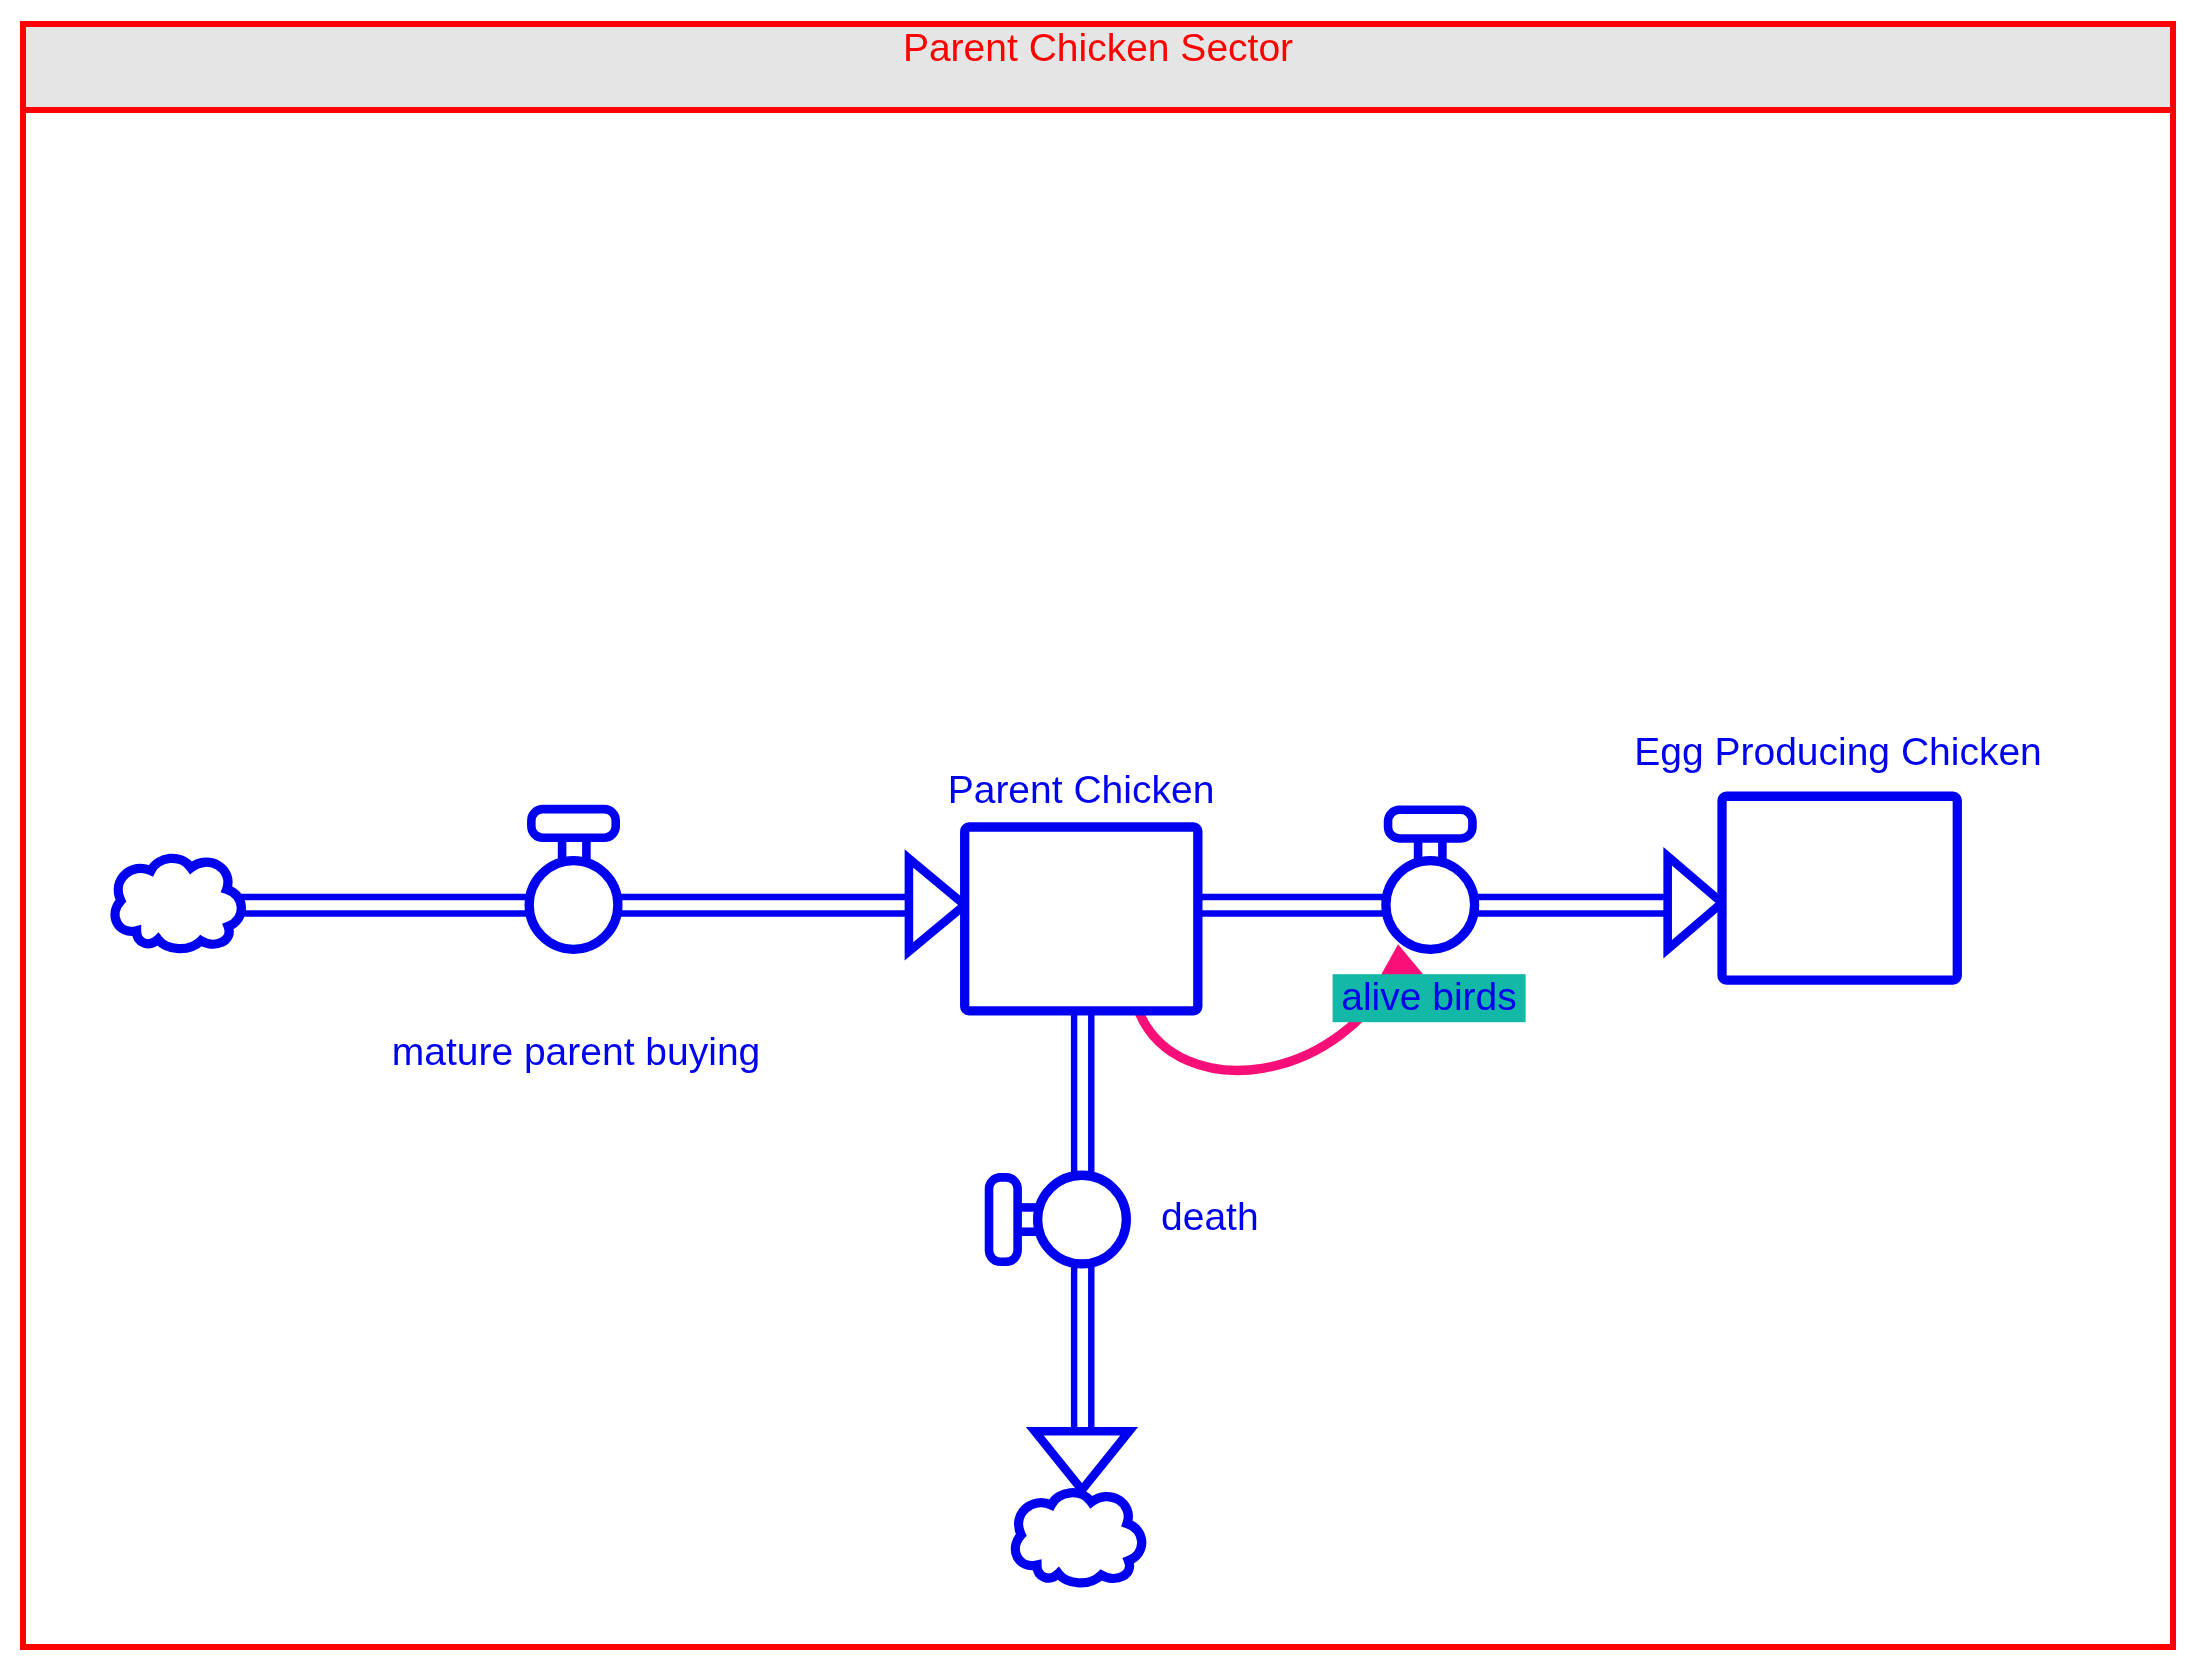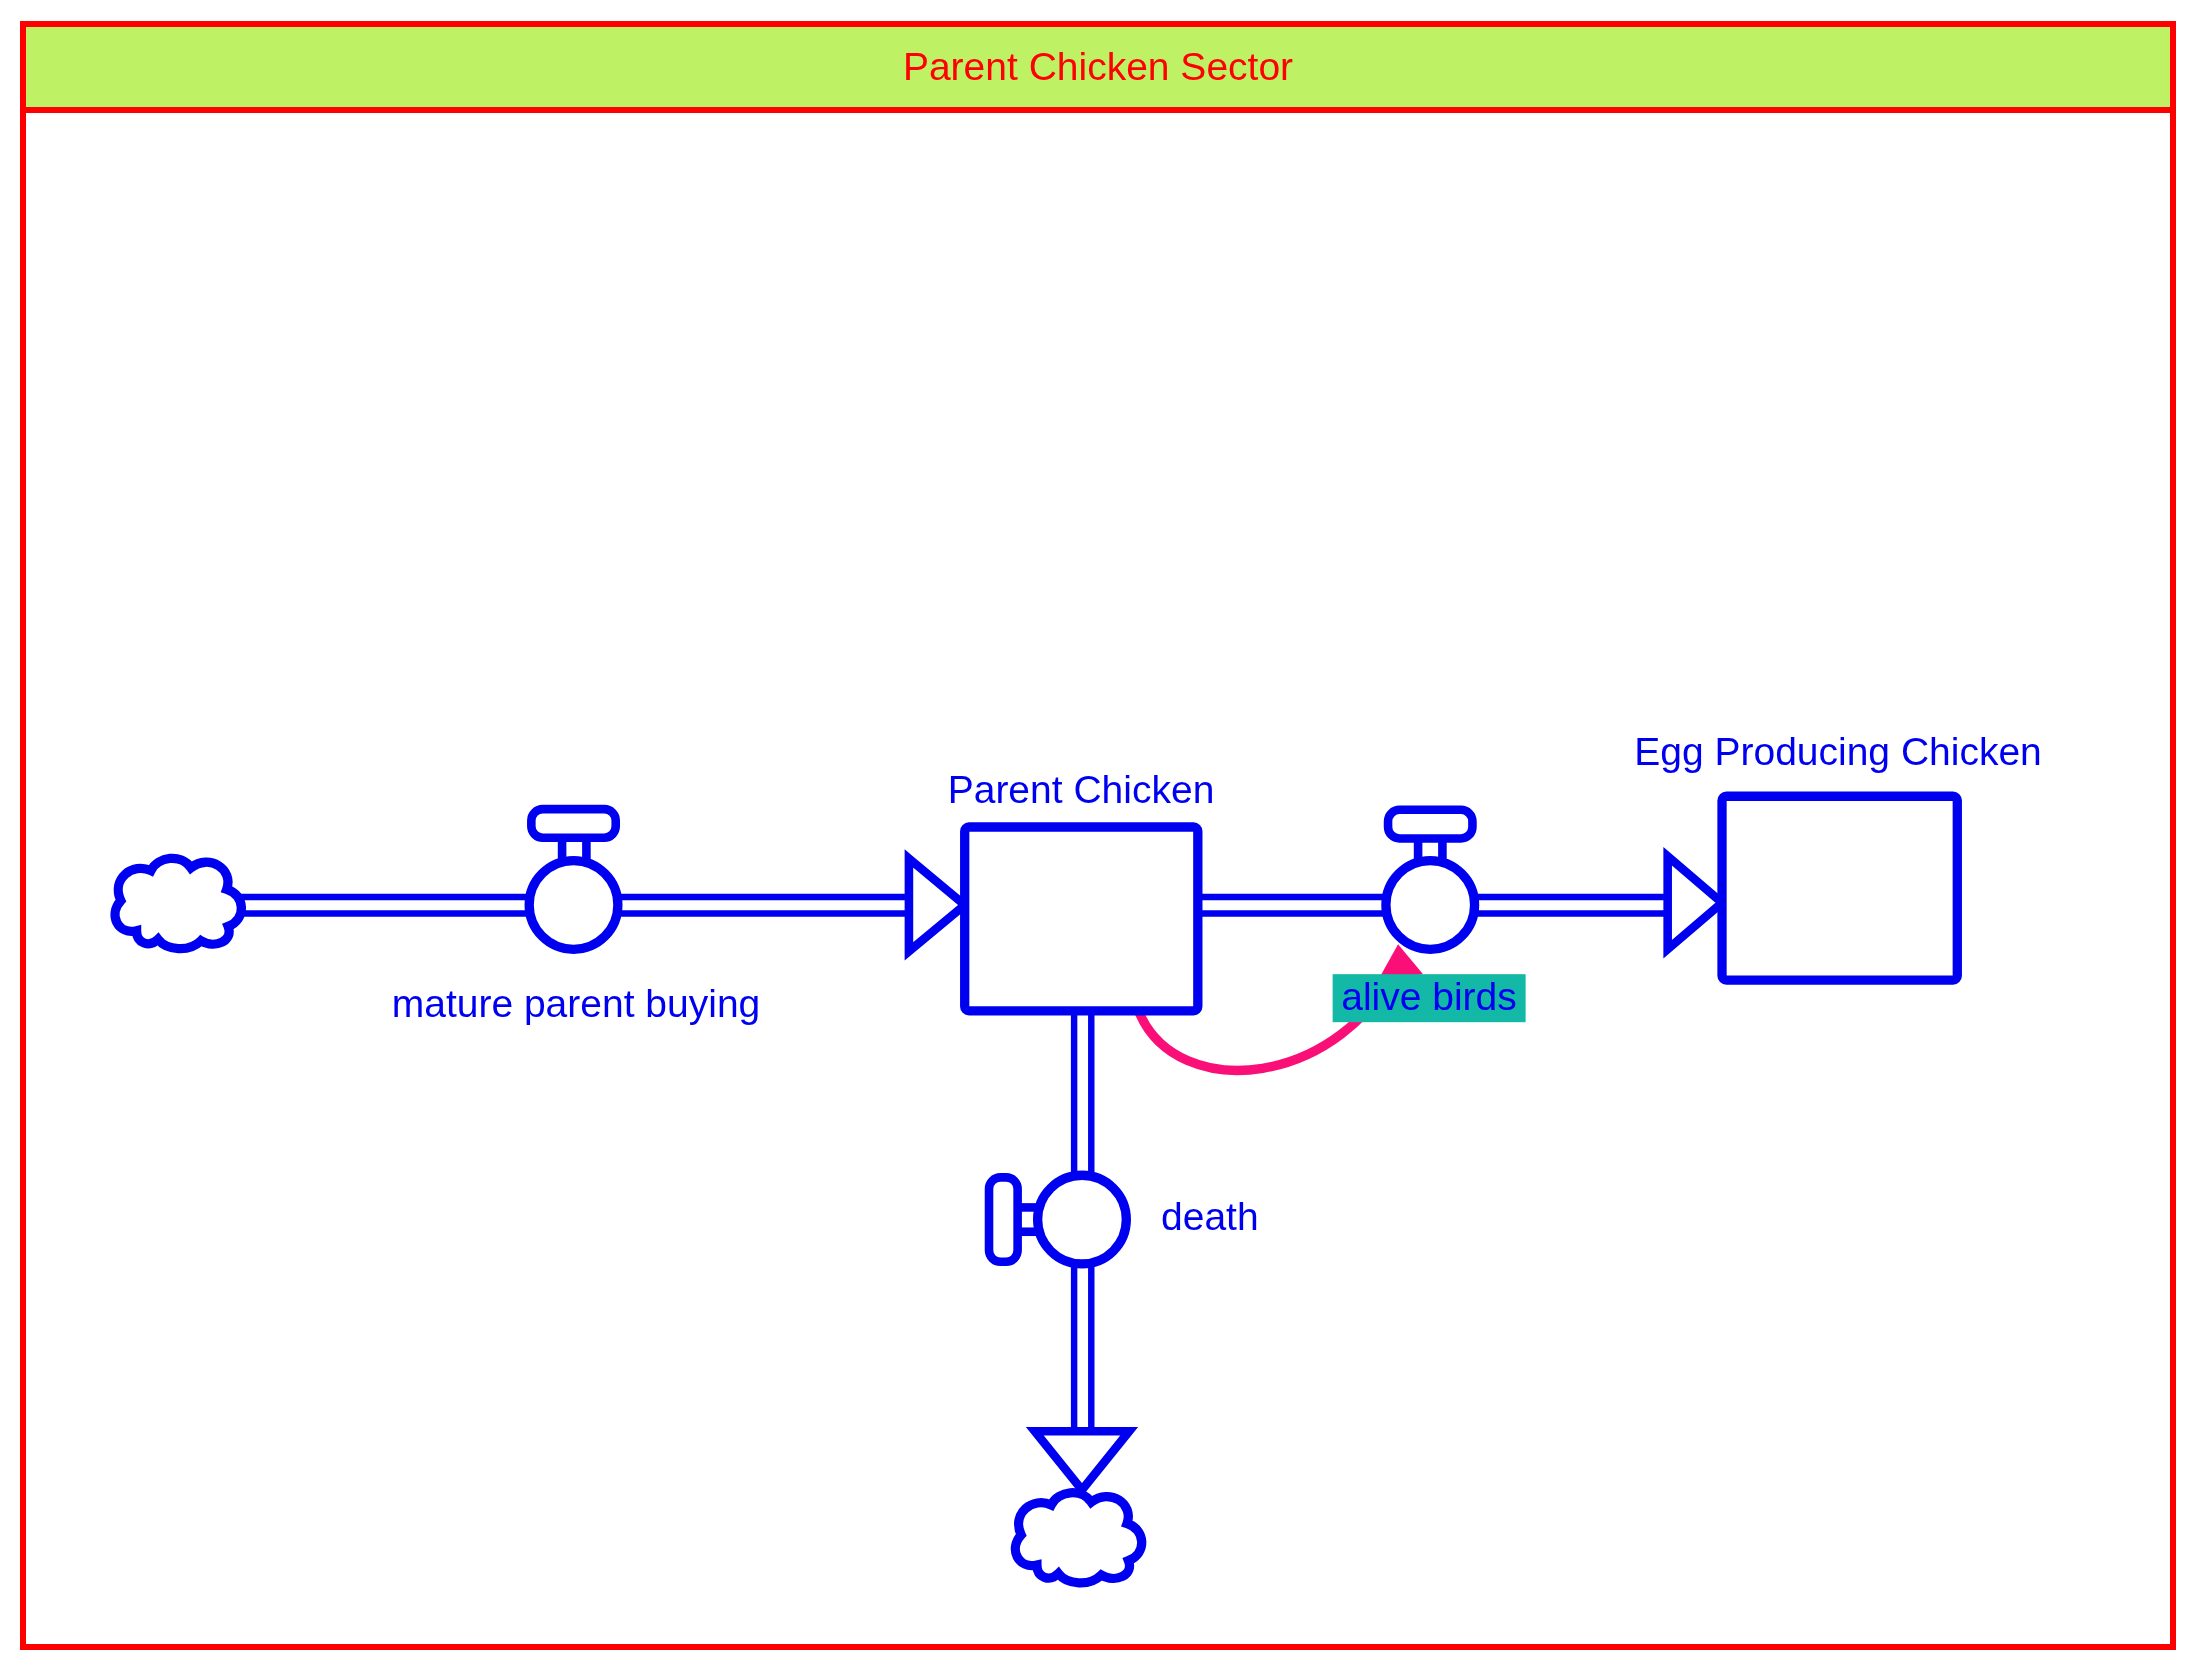--- a/index.html
+++ b/index.html
@@ -15,22 +15,22 @@
     width:2156px; height:1629px;
     border:6.4px solid #ff0000;
     box-sizing:border-box;
     background:transparent;
   }
   .titlebar {
     position:absolute; left:20px; top:21px;
     width:2156px; height:92px;
     border:6.4px solid #ff0000;
     box-sizing:border-box;
-    display:flex; align-items:center; justify-content:center;
-    background:#bef264;
+    display:flex; justify-content:center;
+    background:#e5e5e5;
   }
   .sector-title {
     color:#ff0000;
     font-size:39px; line-height:1.1;
     white-space:nowrap;
   }
   svg.diagram { position:absolute; left:0; top:0; }
   .lbl {
     position:absolute;
     color:#0000f0;
@@ -100,18 +100,18 @@
       <rect x="1383" y="1646" width="40" height="118" rx="16" stroke-width="12"></rect>
       <circle cx="1513" cy="1705" r="62" stroke-width="13"></circle>
     </g>
 
     <rect x="1349" y="1156" width="326" height="257" rx="6" fill="#ffffff" stroke="#0000f0" stroke-width="13"></rect>
     <rect x="2408" y="1113" width="329" height="257" rx="6" fill="#ffffff" stroke="#0000f0" stroke-width="13"></rect>
   </svg>
 
   <div class="lbl" style="left:1081px; top:790px;text-align:right;">Parent Chicken</div>
   <div class="lbl" style="left:1838px; top:752px;">Egg Producing Chicken</div>
-  <div class="lbl" style="left:576px; top:1004px;">mature parent buying</div>
+  <div class="lbl" style="left:576px; top:1052px;">mature parent buying</div>
   <div class="lbl lbl-bg" style="left:1429px; top:998px;">alive birds</div>
   <div class="lbl lbl-left" style="left:1161px; top:1217px;">death</div>
 
 </div>
 
 
 </body></html>

